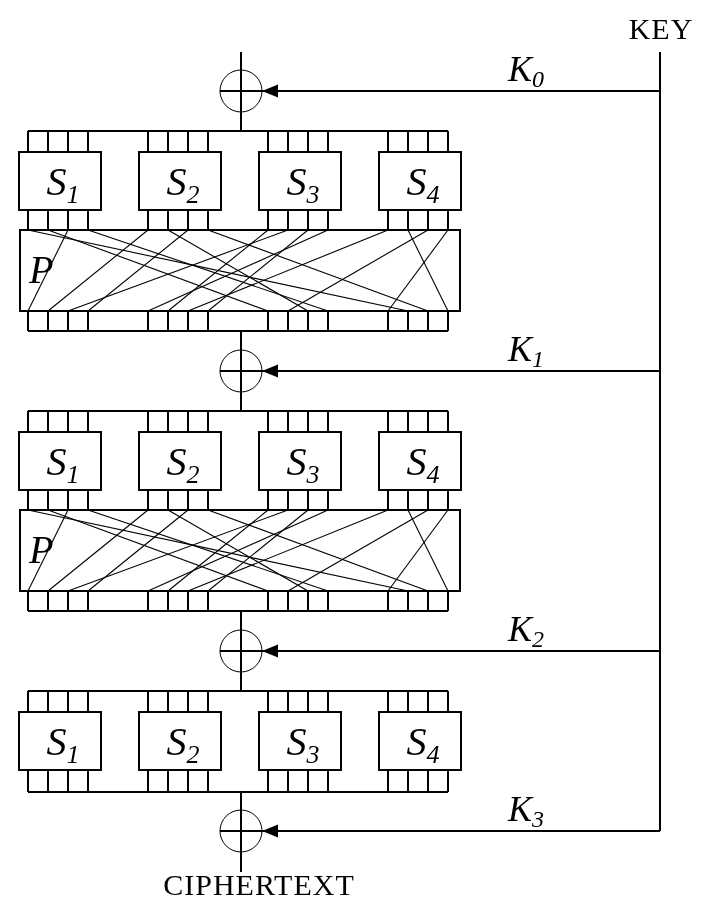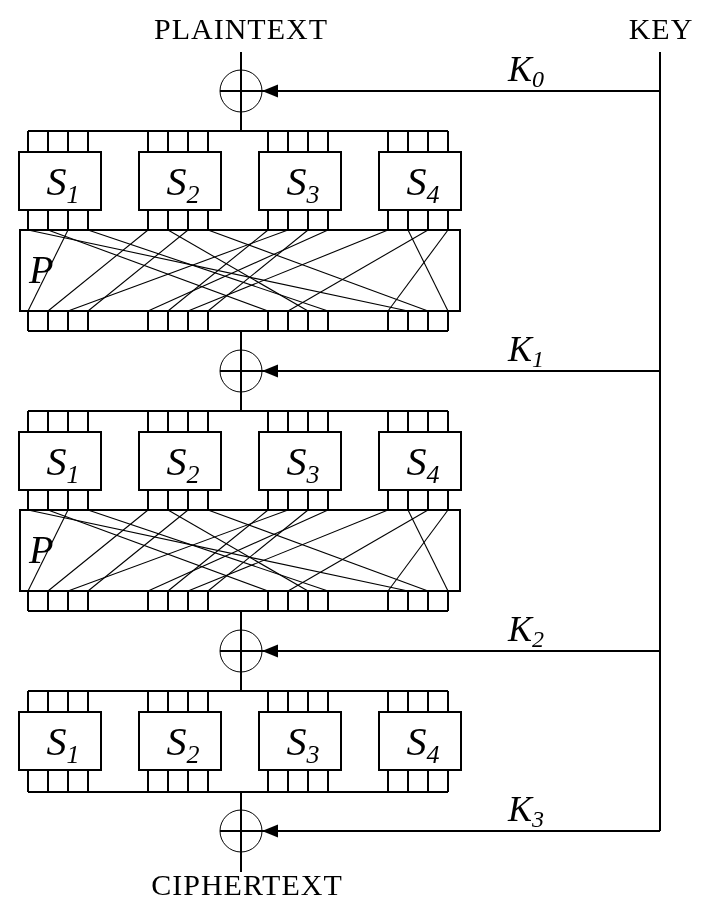--- a/index.html
+++ b/index.html
@@ -6,21 +6,21 @@
   body{background:#ffffff;}
   #canvas{position:relative;width:712px;height:912px;overflow:hidden;
           font-family:"Liberation Serif",serif;}
   #diagram-svg{position:absolute;left:0;top:0;
                font-family:"Liberation Serif",serif;}
   .cap-label{position:absolute;font-size:30px;letter-spacing:1px;
              text-align:center;white-space:nowrap;color:#000;
              font-family:"Liberation Serif",serif;}
   #pt{left:121px;top:12px;width:240px;}
   #ky{left:601px;top:12px;width:120px;}
-  #ct{left:127px;top:868px;width:240px;}
+  #ct{left:139px;top:868px;width:240px;}
 </style>
 </head>
 <body>
 
 <div id="canvas" style="background: rgb(255, 255, 255);">
   <svg id="diagram-svg" width="712" height="912" viewBox="0 0 712 912">
       <line x1="241" y1="52" x2="241" y2="131" stroke="#000000" stroke-width="1.1" shape-rendering="crispEdges"></line>
       <line x1="241" y1="331" x2="241" y2="411" stroke="#000000" stroke-width="1.1" shape-rendering="crispEdges"></line>
       <line x1="241" y1="611" x2="241" y2="691" stroke="#000000" stroke-width="1.1" shape-rendering="crispEdges"></line>
       <line x1="241" y1="792" x2="241" y2="872" stroke="#000000" stroke-width="1.1" shape-rendering="crispEdges"></line>
@@ -229,16 +229,15 @@
       <line x1="448" y1="770" x2="448" y2="792" stroke="#000000" stroke-width="1.1" shape-rendering="crispEdges"></line>
       <rect x="19" y="712" width="82" height="58" fill="none" stroke="#000000" stroke-width="1.2" shape-rendering="crispEdges"></rect>
       <text x="63" y="755" font-size="40" font-style="italic" fill="#000000" text-anchor="middle">S<tspan dy="8" font-size="26">1</tspan></text>
       <rect x="139" y="712" width="82" height="58" fill="none" stroke="#000000" stroke-width="1.2" shape-rendering="crispEdges"></rect>
       <text x="183" y="755" font-size="40" font-style="italic" fill="#000000" text-anchor="middle">S<tspan dy="8" font-size="26">2</tspan></text>
       <rect x="259" y="712" width="82" height="58" fill="none" stroke="#000000" stroke-width="1.2" shape-rendering="crispEdges"></rect>
       <text x="303" y="755" font-size="40" font-style="italic" fill="#000000" text-anchor="middle">S<tspan dy="8" font-size="26">3</tspan></text>
       <rect x="379" y="712" width="82" height="58" fill="none" stroke="#000000" stroke-width="1.2" shape-rendering="crispEdges"></rect>
       <text x="423" y="755" font-size="40" font-style="italic" fill="#000000" text-anchor="middle">S<tspan dy="8" font-size="26">4</tspan></text>
     </svg>
-  <div id="pt" class="cap-label ink" style="color: rgb(0, 0, 0);">PLAINTEXT</div>
   <div id="ky" class="cap-label ink" style="color: rgb(0, 0, 0);">KEY</div>
   <div id="ct" class="cap-label ink" style="color: rgb(0, 0, 0);">CIPHERTEXT</div>
 </div>
 
 </body></html>

